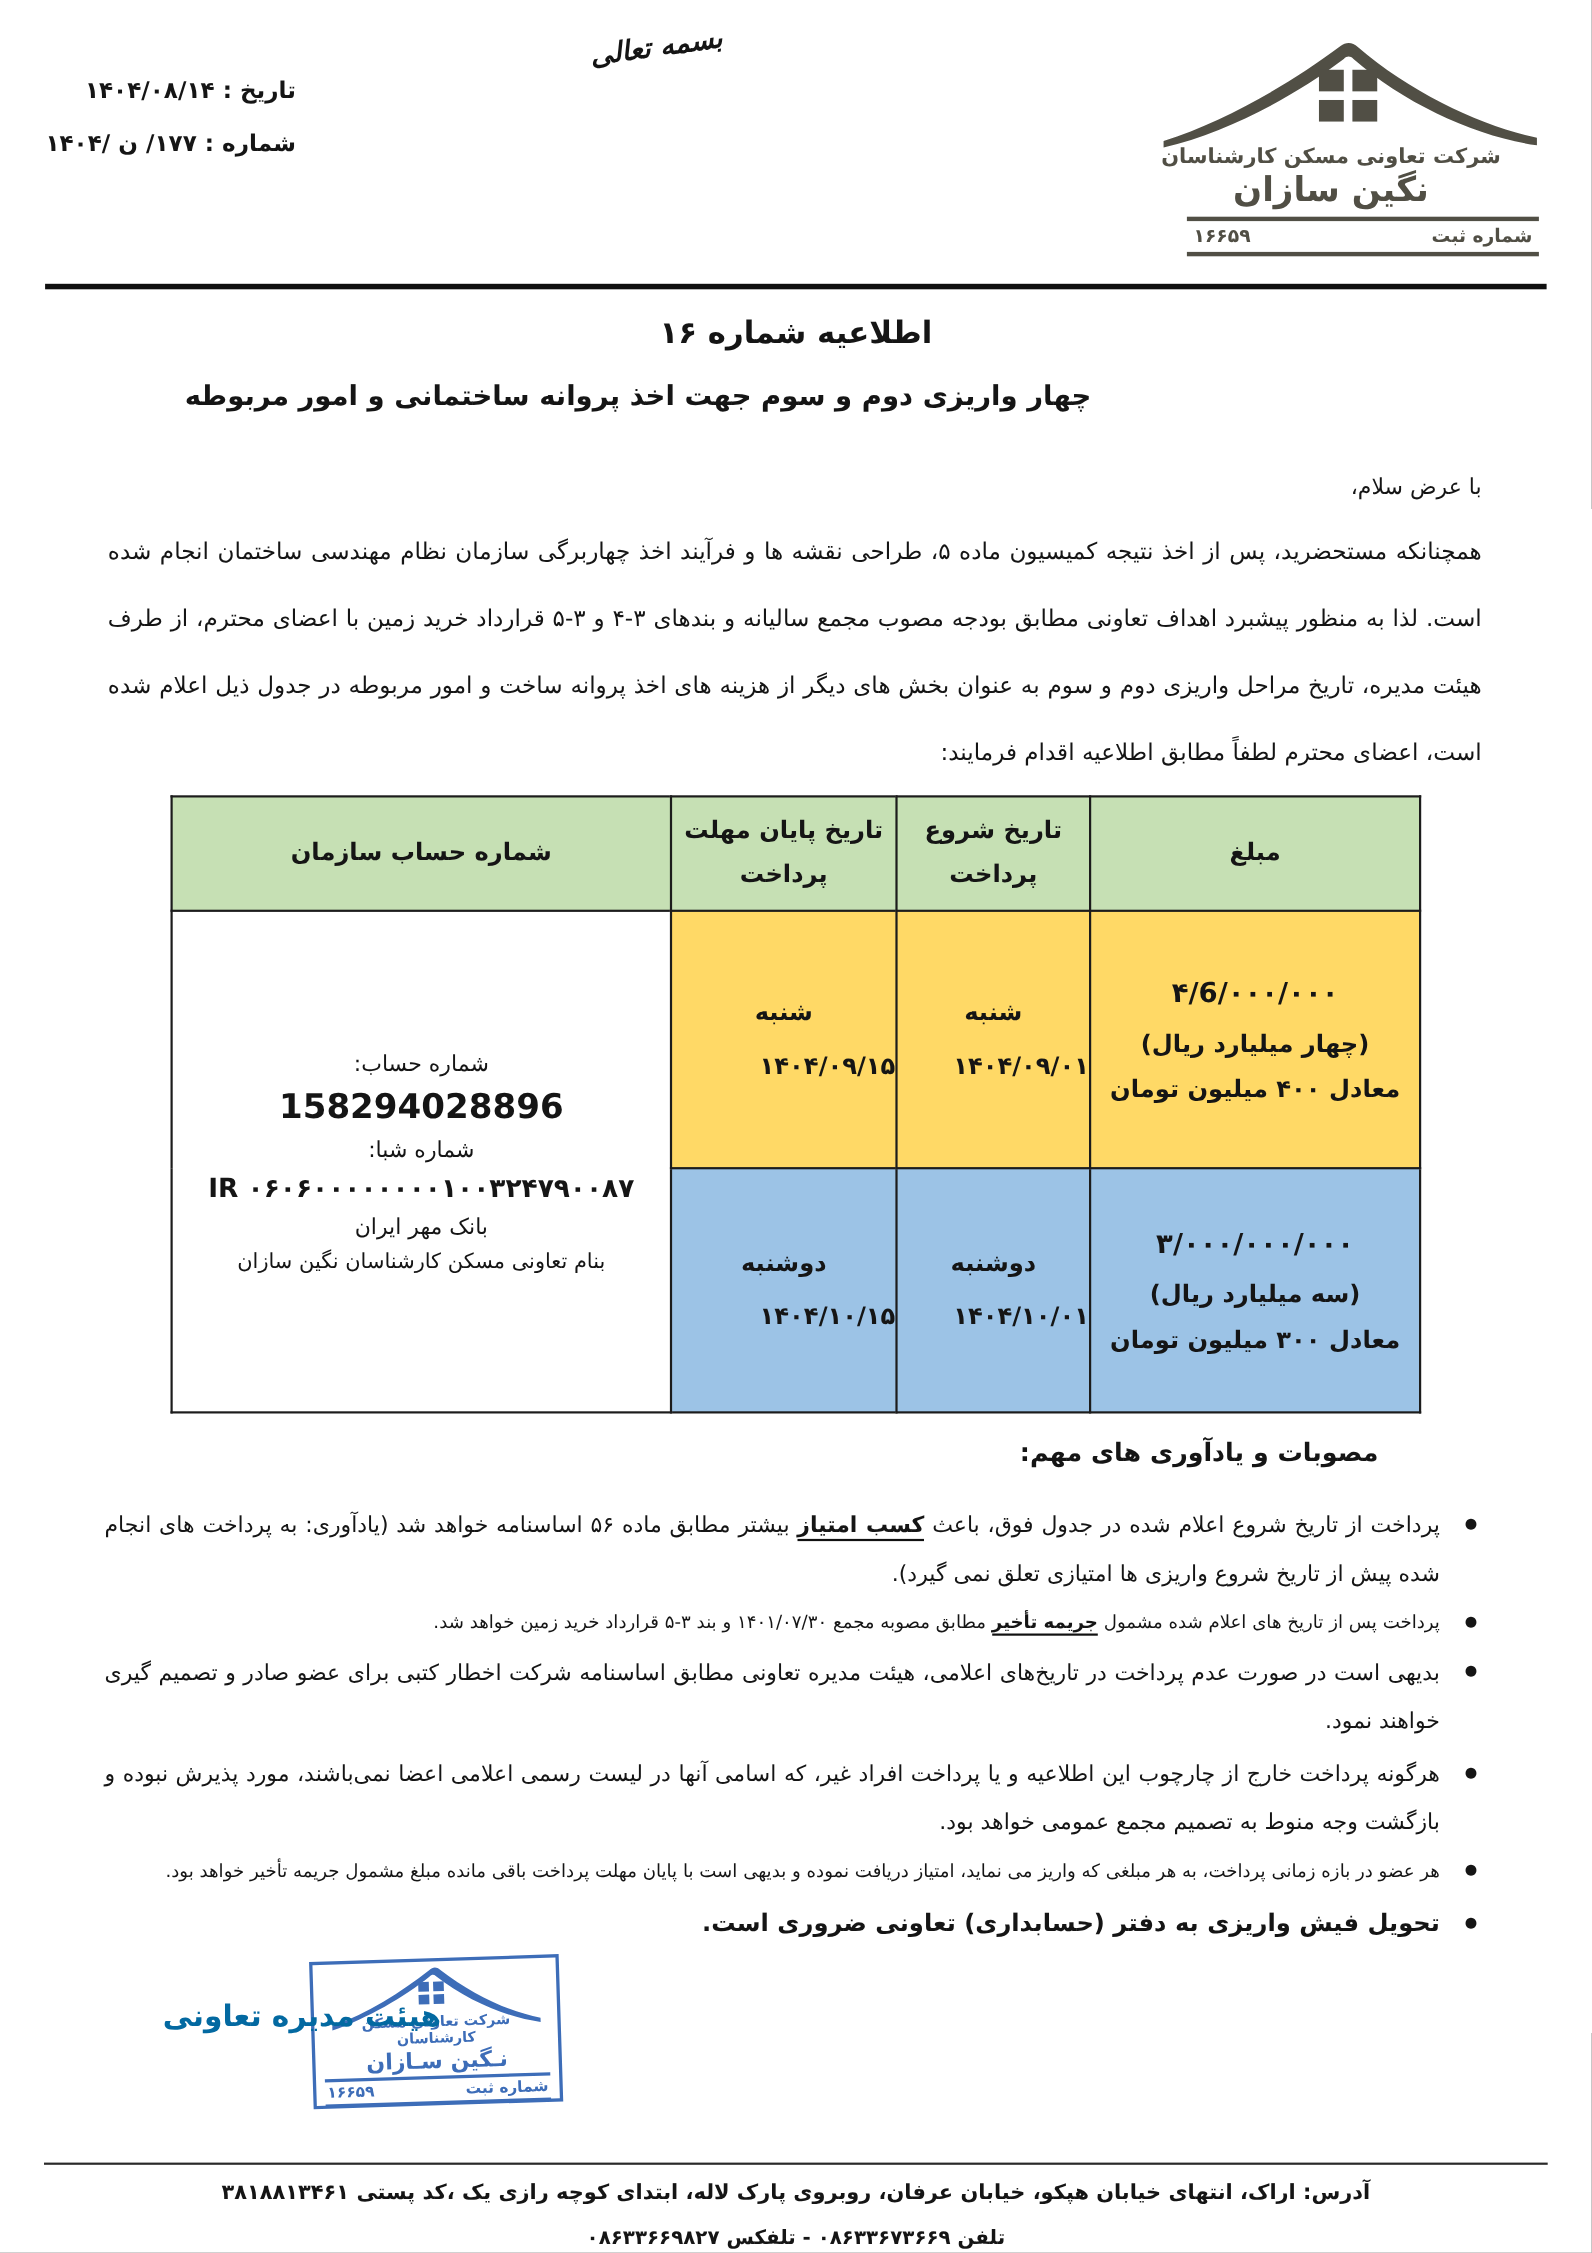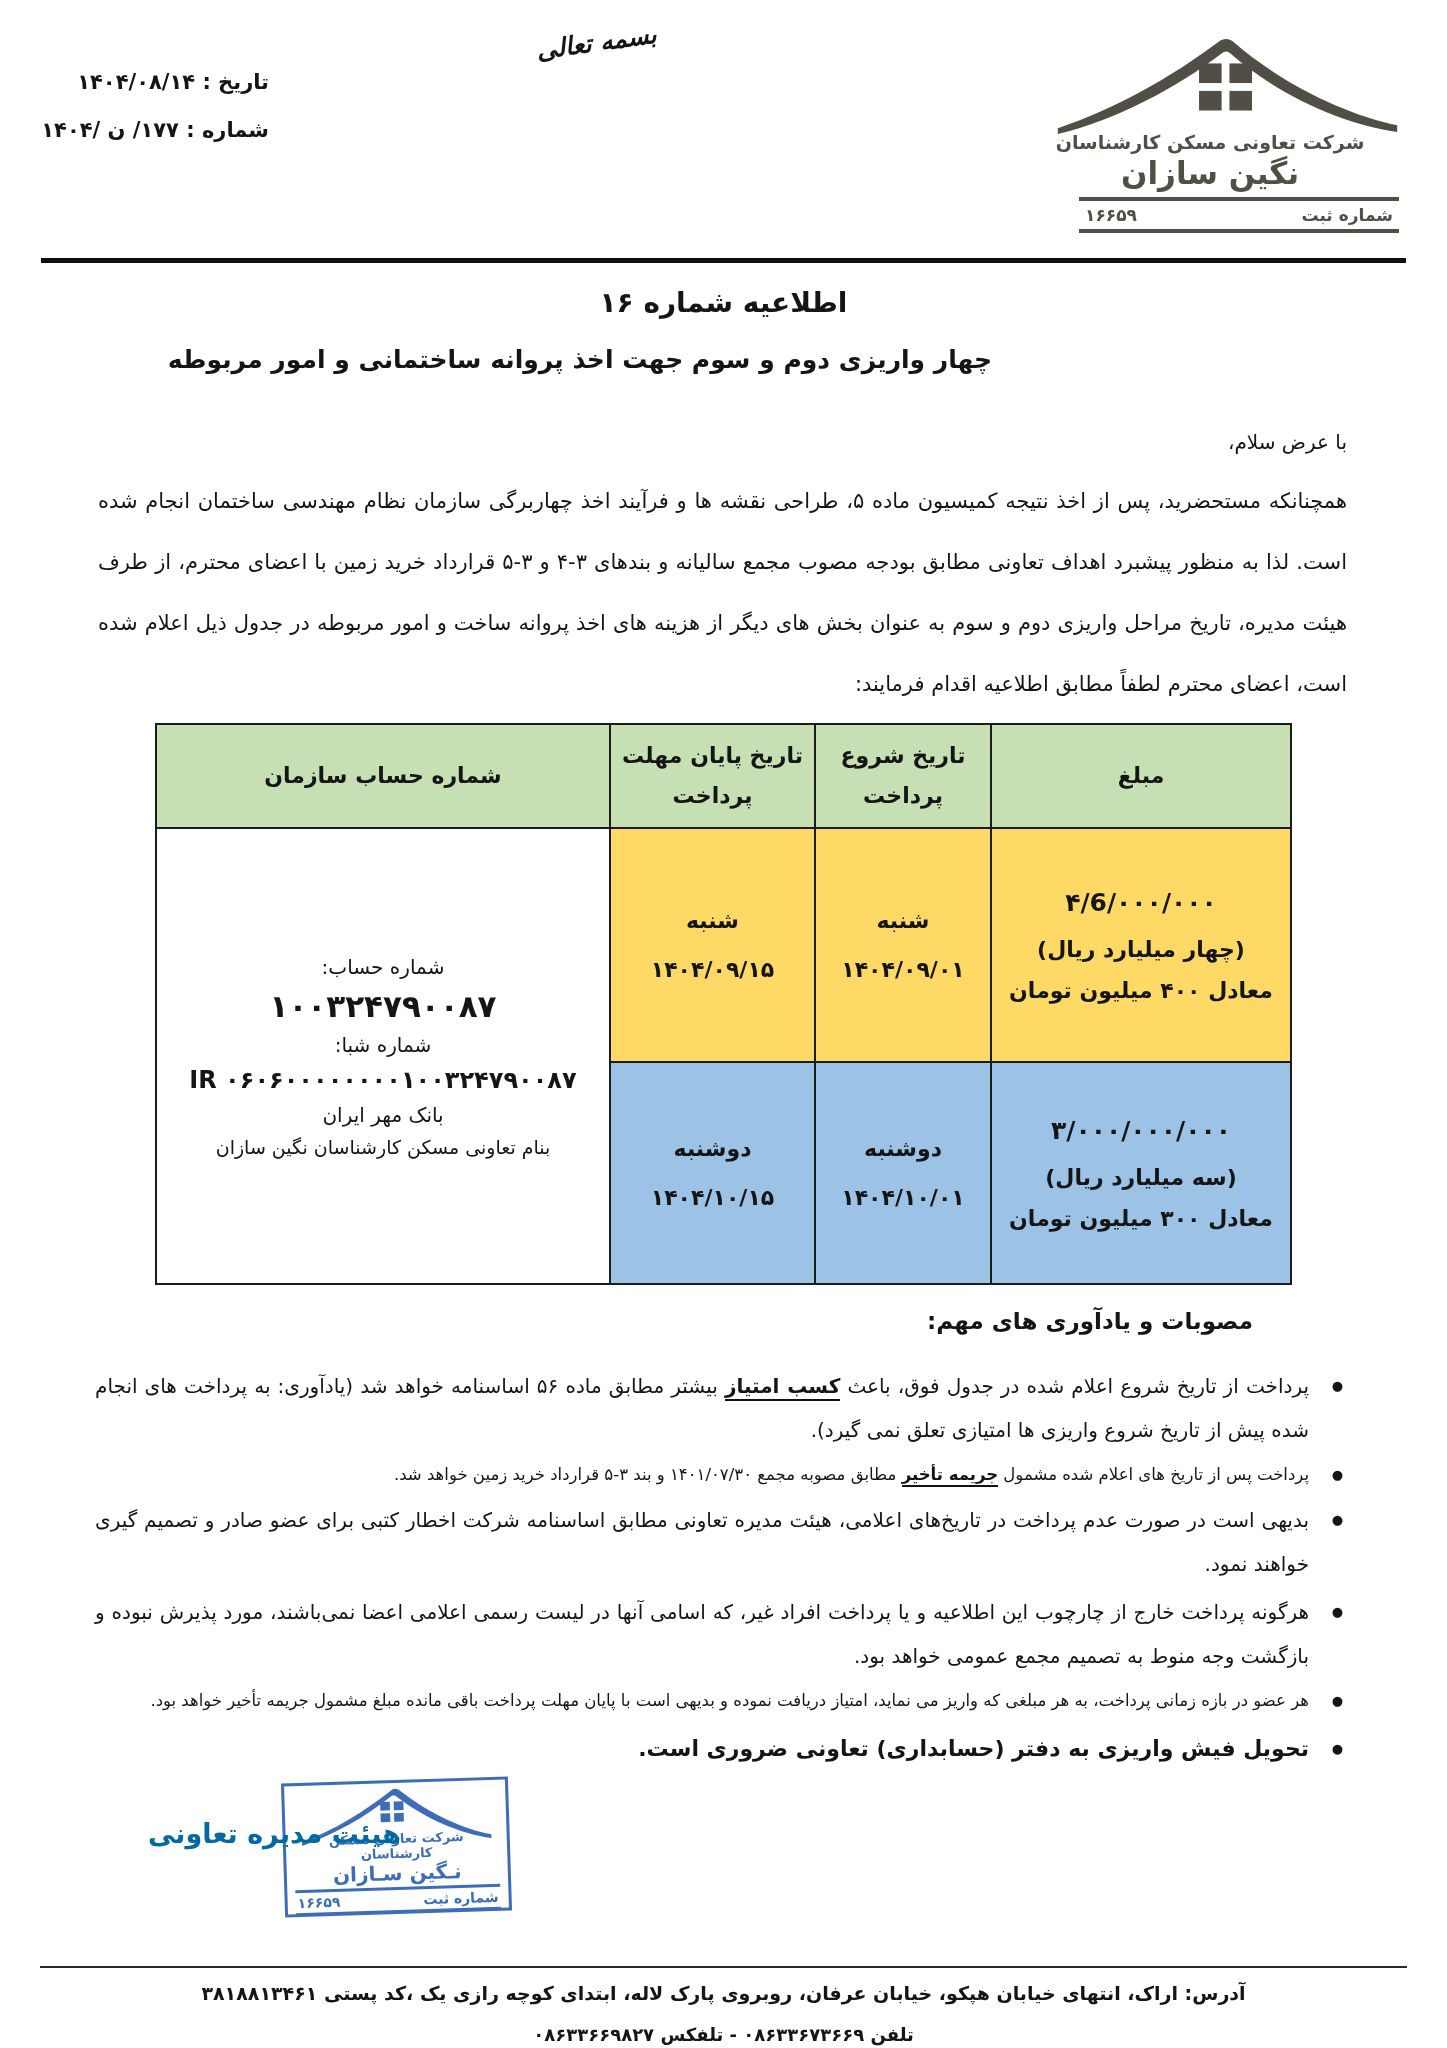--- a/index.html
+++ b/index.html
@@ -37,21 +37,21 @@
   .paytable{position:absolute; top:723px; right:155px; border-collapse:collapse;
             direction:rtl; table-layout:fixed;}
   .paytable th,.paytable td{border:2.5px solid #1c1c1c; text-align:center; vertical-align:middle; padding:0;}
   .paytable th{background:#c6e0b4; font-size:22px; font-weight:bold; line-height:40px;}
   .hrow{height:104px;} .r1{height:234px;} .r2{height:222px;}
   .cell-y{background:#ffd966;} .cell-b{background:#9cc3e6;}
   .rial{font-size:25px; font-weight:bold; margin-bottom:20px;}
   .words{font-size:22px; font-weight:bold; margin-bottom:16px;}
   .toman{font-size:22px; font-weight:bold;}
   .day{font-size:22px; font-weight:bold; margin-bottom:24px;}
-  .date{font-size:22px; font-weight:bold;}
+  .date{font-size:22px; font-weight:bold;text-align:right;}
   .acct{background:#ffffff;}
   .acct .l{font-size:20px; margin:9px 0;}
   .accnum{font-size:31px; font-weight:bold; margin:9px 0;}
   .sheba{font-size:24px; font-weight:bold; margin:9px 0; direction:ltr; unicode-bidi:isolate;}
   .holder{font-size:19px; margin:9px 0;}
   
   .notes-heading{position:absolute; top:1308px; right:194px; font-size:23px; font-weight:bold;}
   .notes{position:absolute; top:1364px; right:102px; left:95px;}
   .note{position:relative; padding-right:36px; font-size:20px; line-height:44px;
         text-align:justify; margin-bottom:4px;}
@@ -143,21 +143,21 @@
         <td class="cell-y">
           <div class="day">شنبه</div>
           <div class="date">۱۴۰۴/۰۹/۰۱</div>
         </td>
         <td class="cell-y">
           <div class="day">شنبه</div>
           <div class="date">۱۴۰۴/۰۹/۱۵</div>
         </td>
         <td class="acct" rowspan="2">
           <div class="l">شماره حساب:</div>
-          <div class="accnum">۱۰۰۳۲۴۷۹۰۰۸۷</div>
+          <div class="accnum">158294028896</div>
           <div class="l">شماره شبا:</div>
           <div class="sheba" dir="ltr">IR ۰۶۰۶۰۰۰۰۰۰۰۰۱۰۰۳۲۴۷۹۰۰۸۷</div>
           <div class="l">بانک مهر ایران</div>
           <div class="holder">بنام تعاونی مسکن کارشناسان نگین سازان</div>
         </td>
       </tr>
       <tr class="r2">
         <td class="cell-b">
           <div class="rial">۳/۰۰۰/۰۰۰/۰۰۰</div>
           <div class="words">(سه میلیارد ریال)</div>

